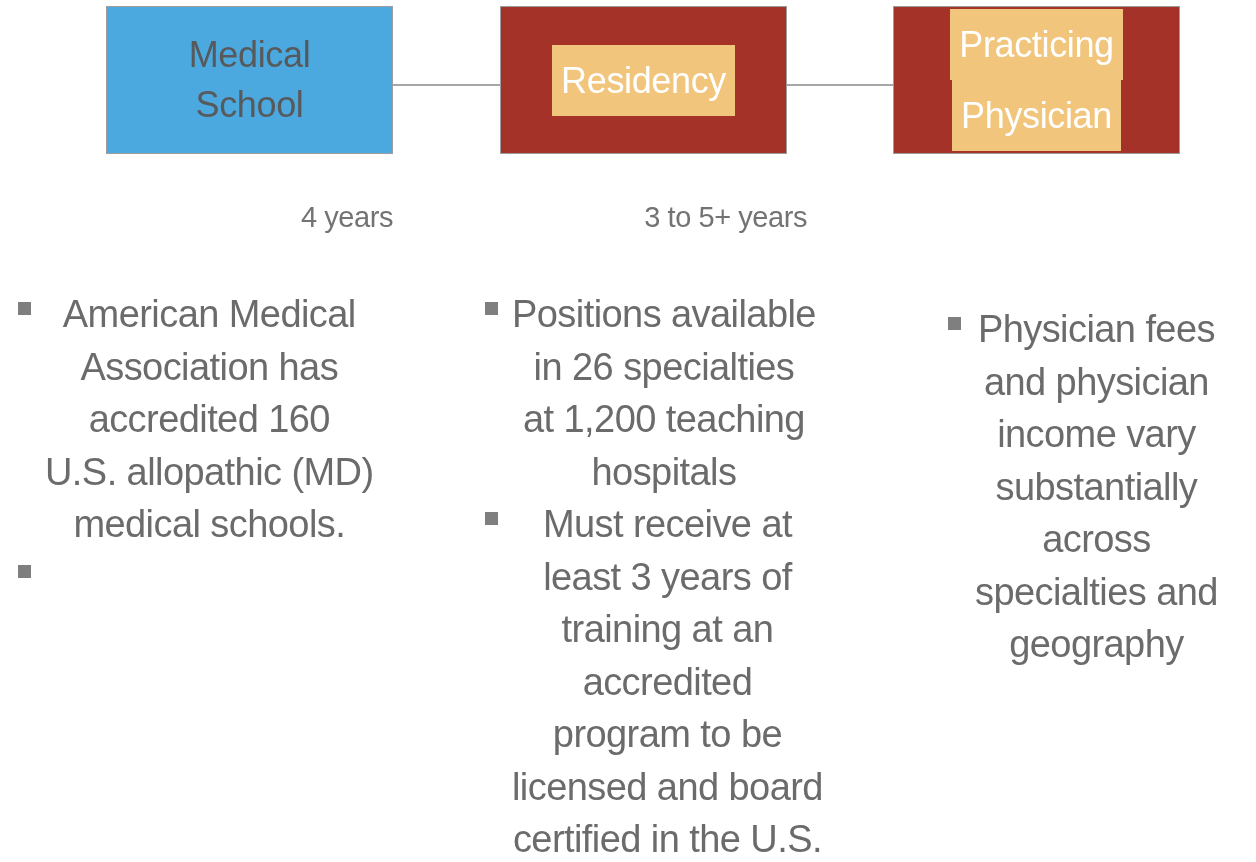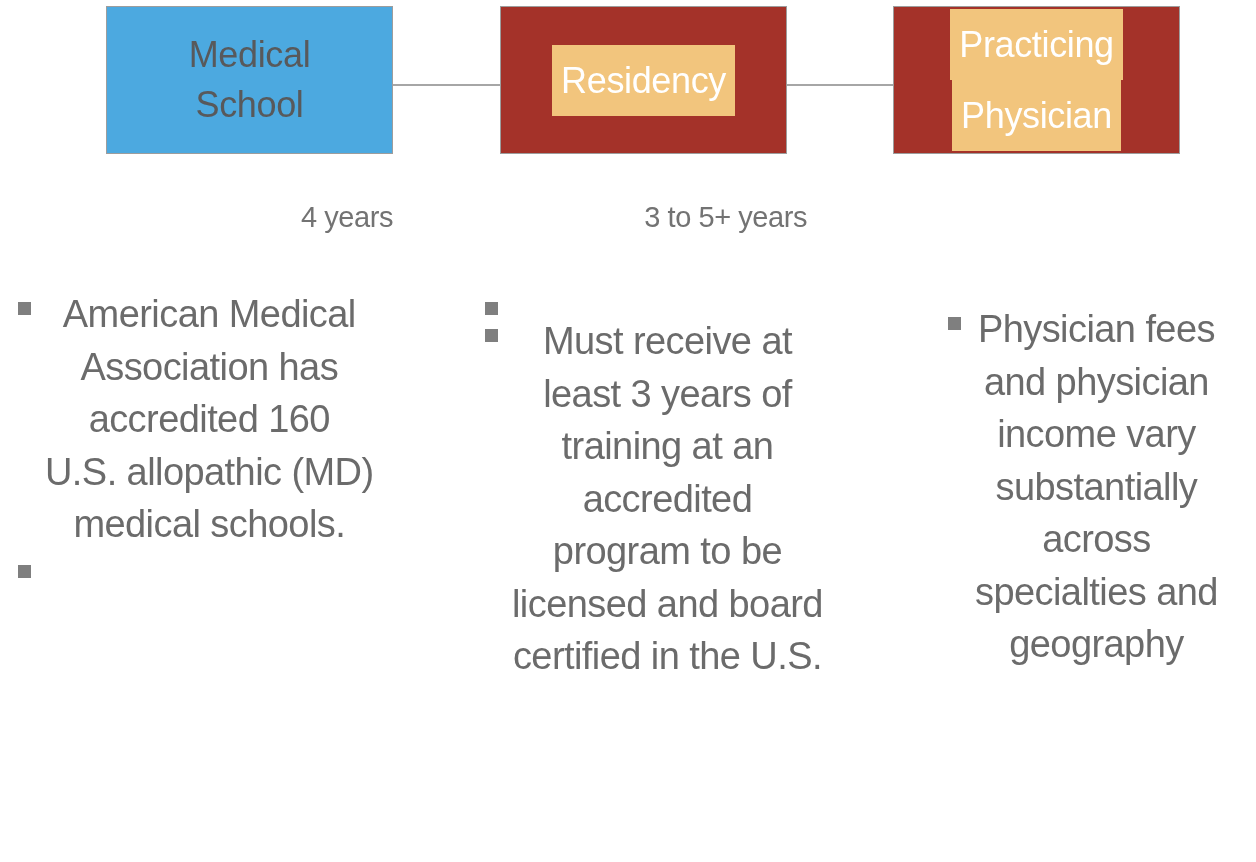--- a/index.html
+++ b/index.html
@@ -142,20 +142,24 @@
 medical schools.</span>
     </div>
     <div class="bullet-row">
       <span class="bullet-square"></span>
     </div>
   </div>
 
   <div class="bullet-col col2">
     <div class="bullet-row">
       <span class="bullet-square"></span>
+      <span class="bullet-text">Positions available
+in 26 specialties
+at 1,200 teaching
+hospitals</span>
     </div>
     <div class="bullet-row">
       <span class="bullet-square"></span>
       <span class="bullet-text">Must receive at
 least 3 years of
 training at an
 accredited
 program to be
 licensed and board
 certified in the U.S.</span>

